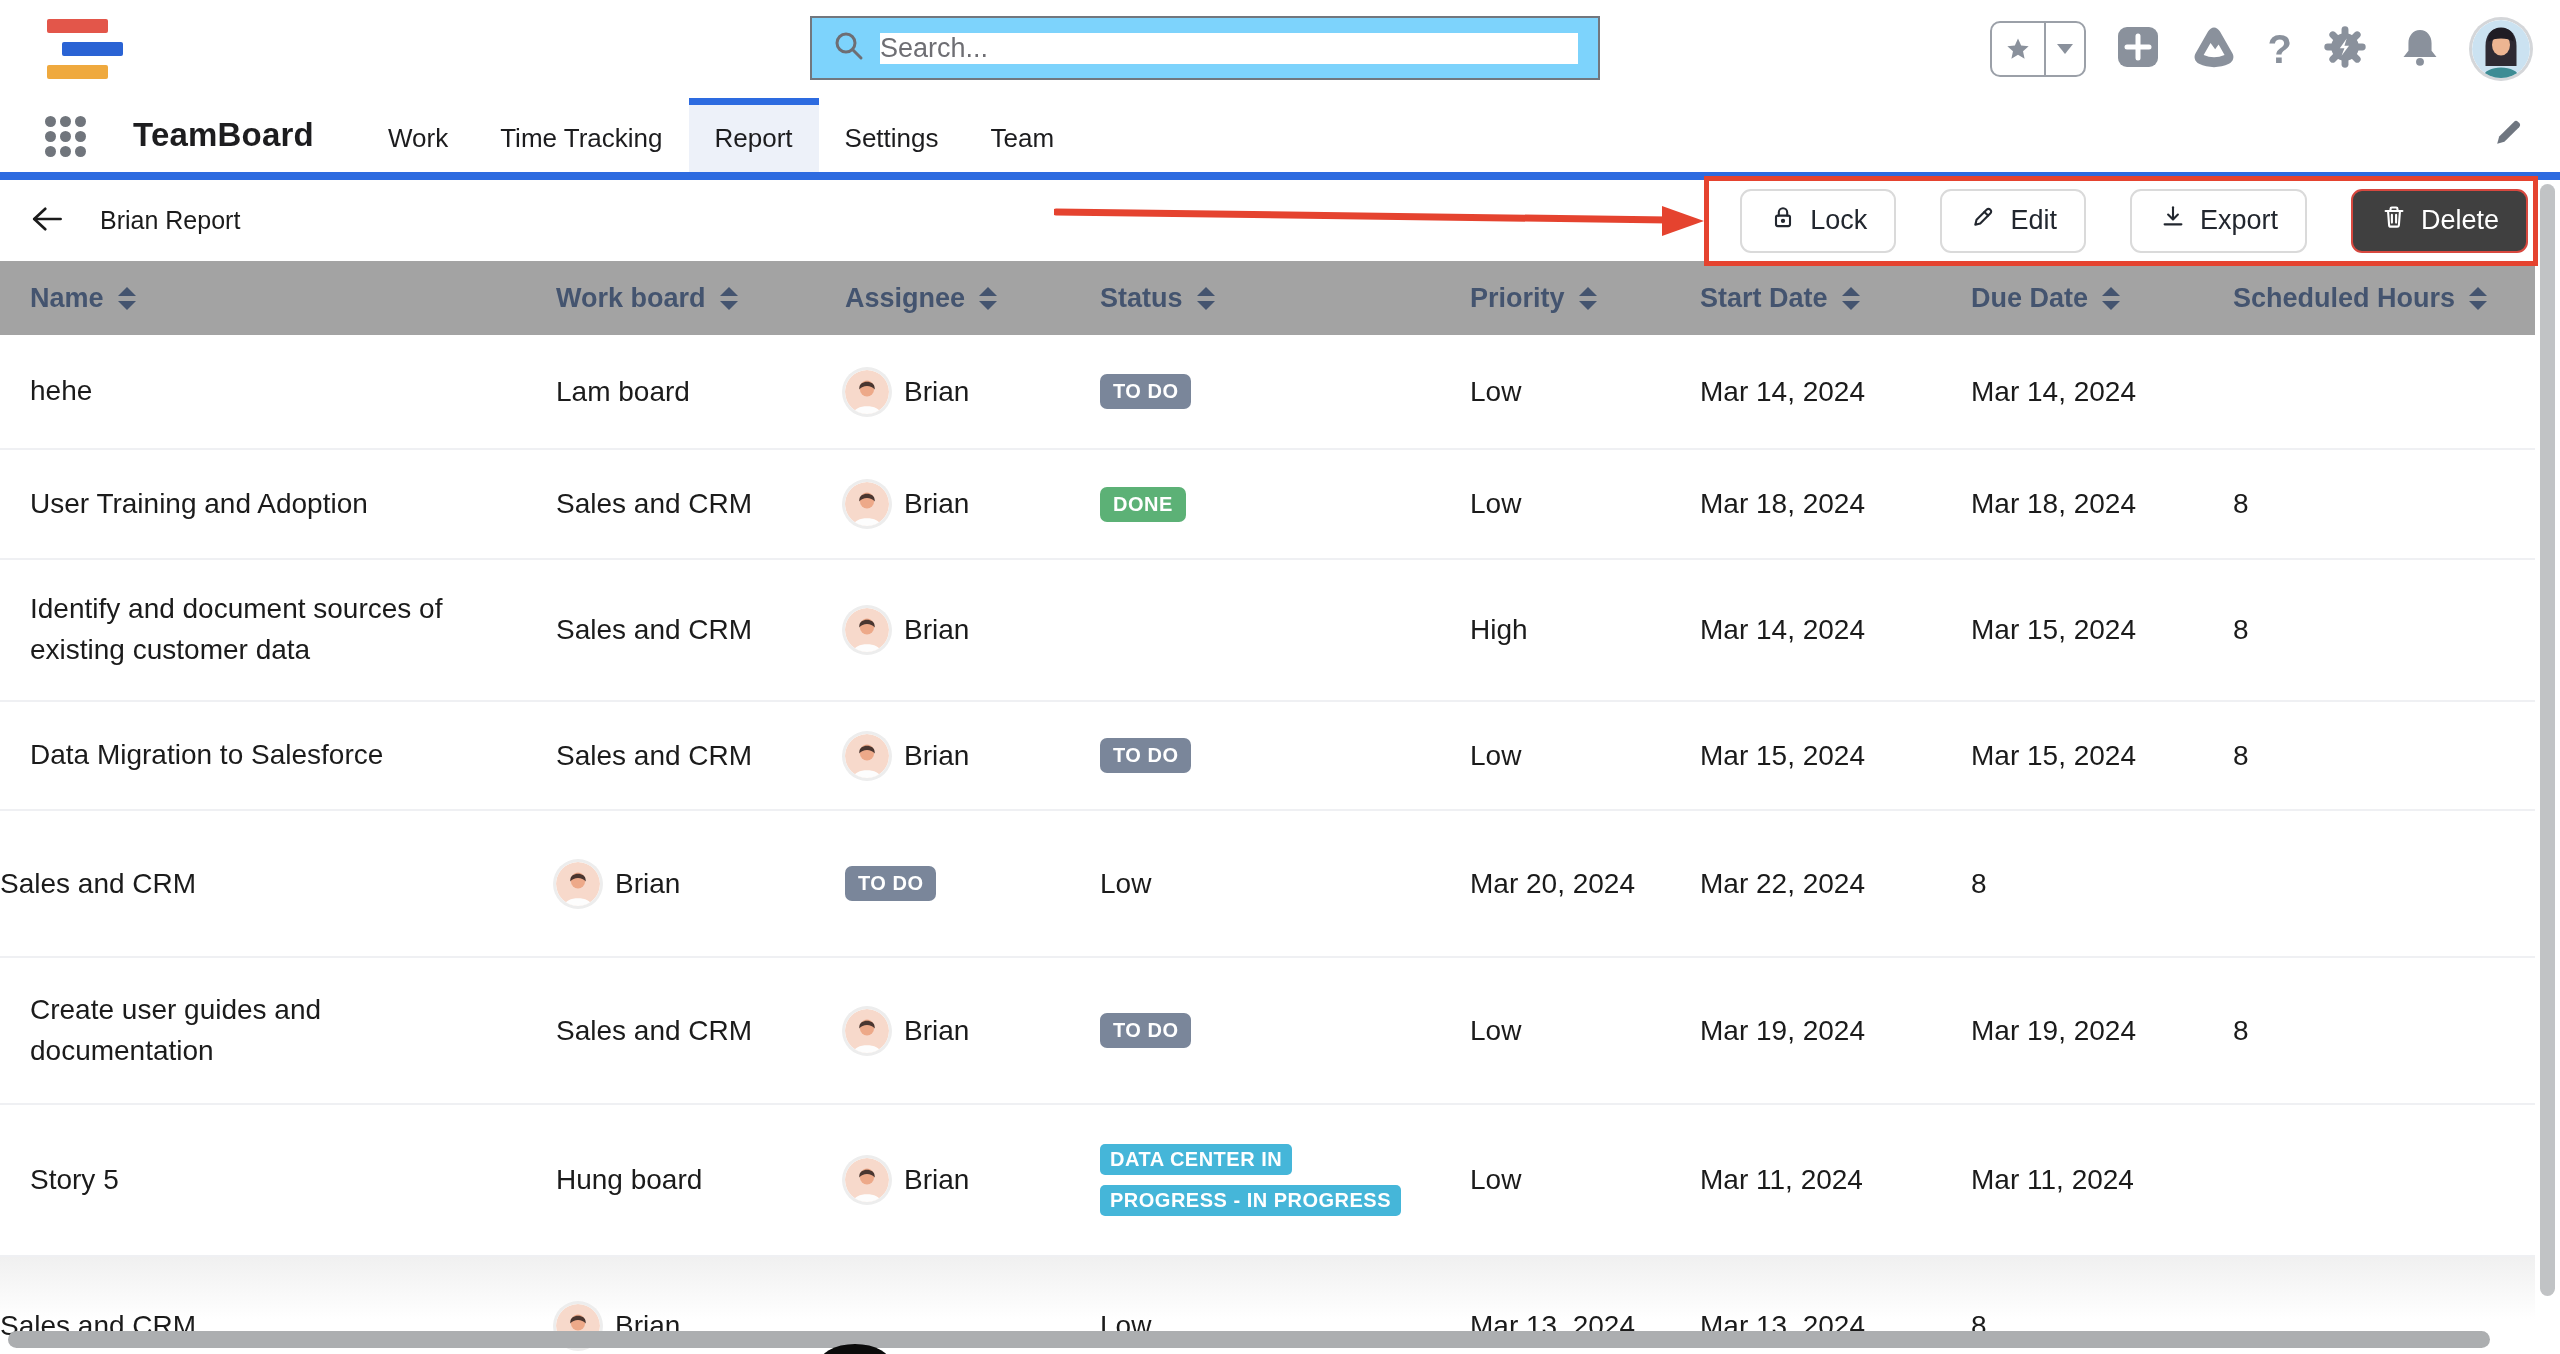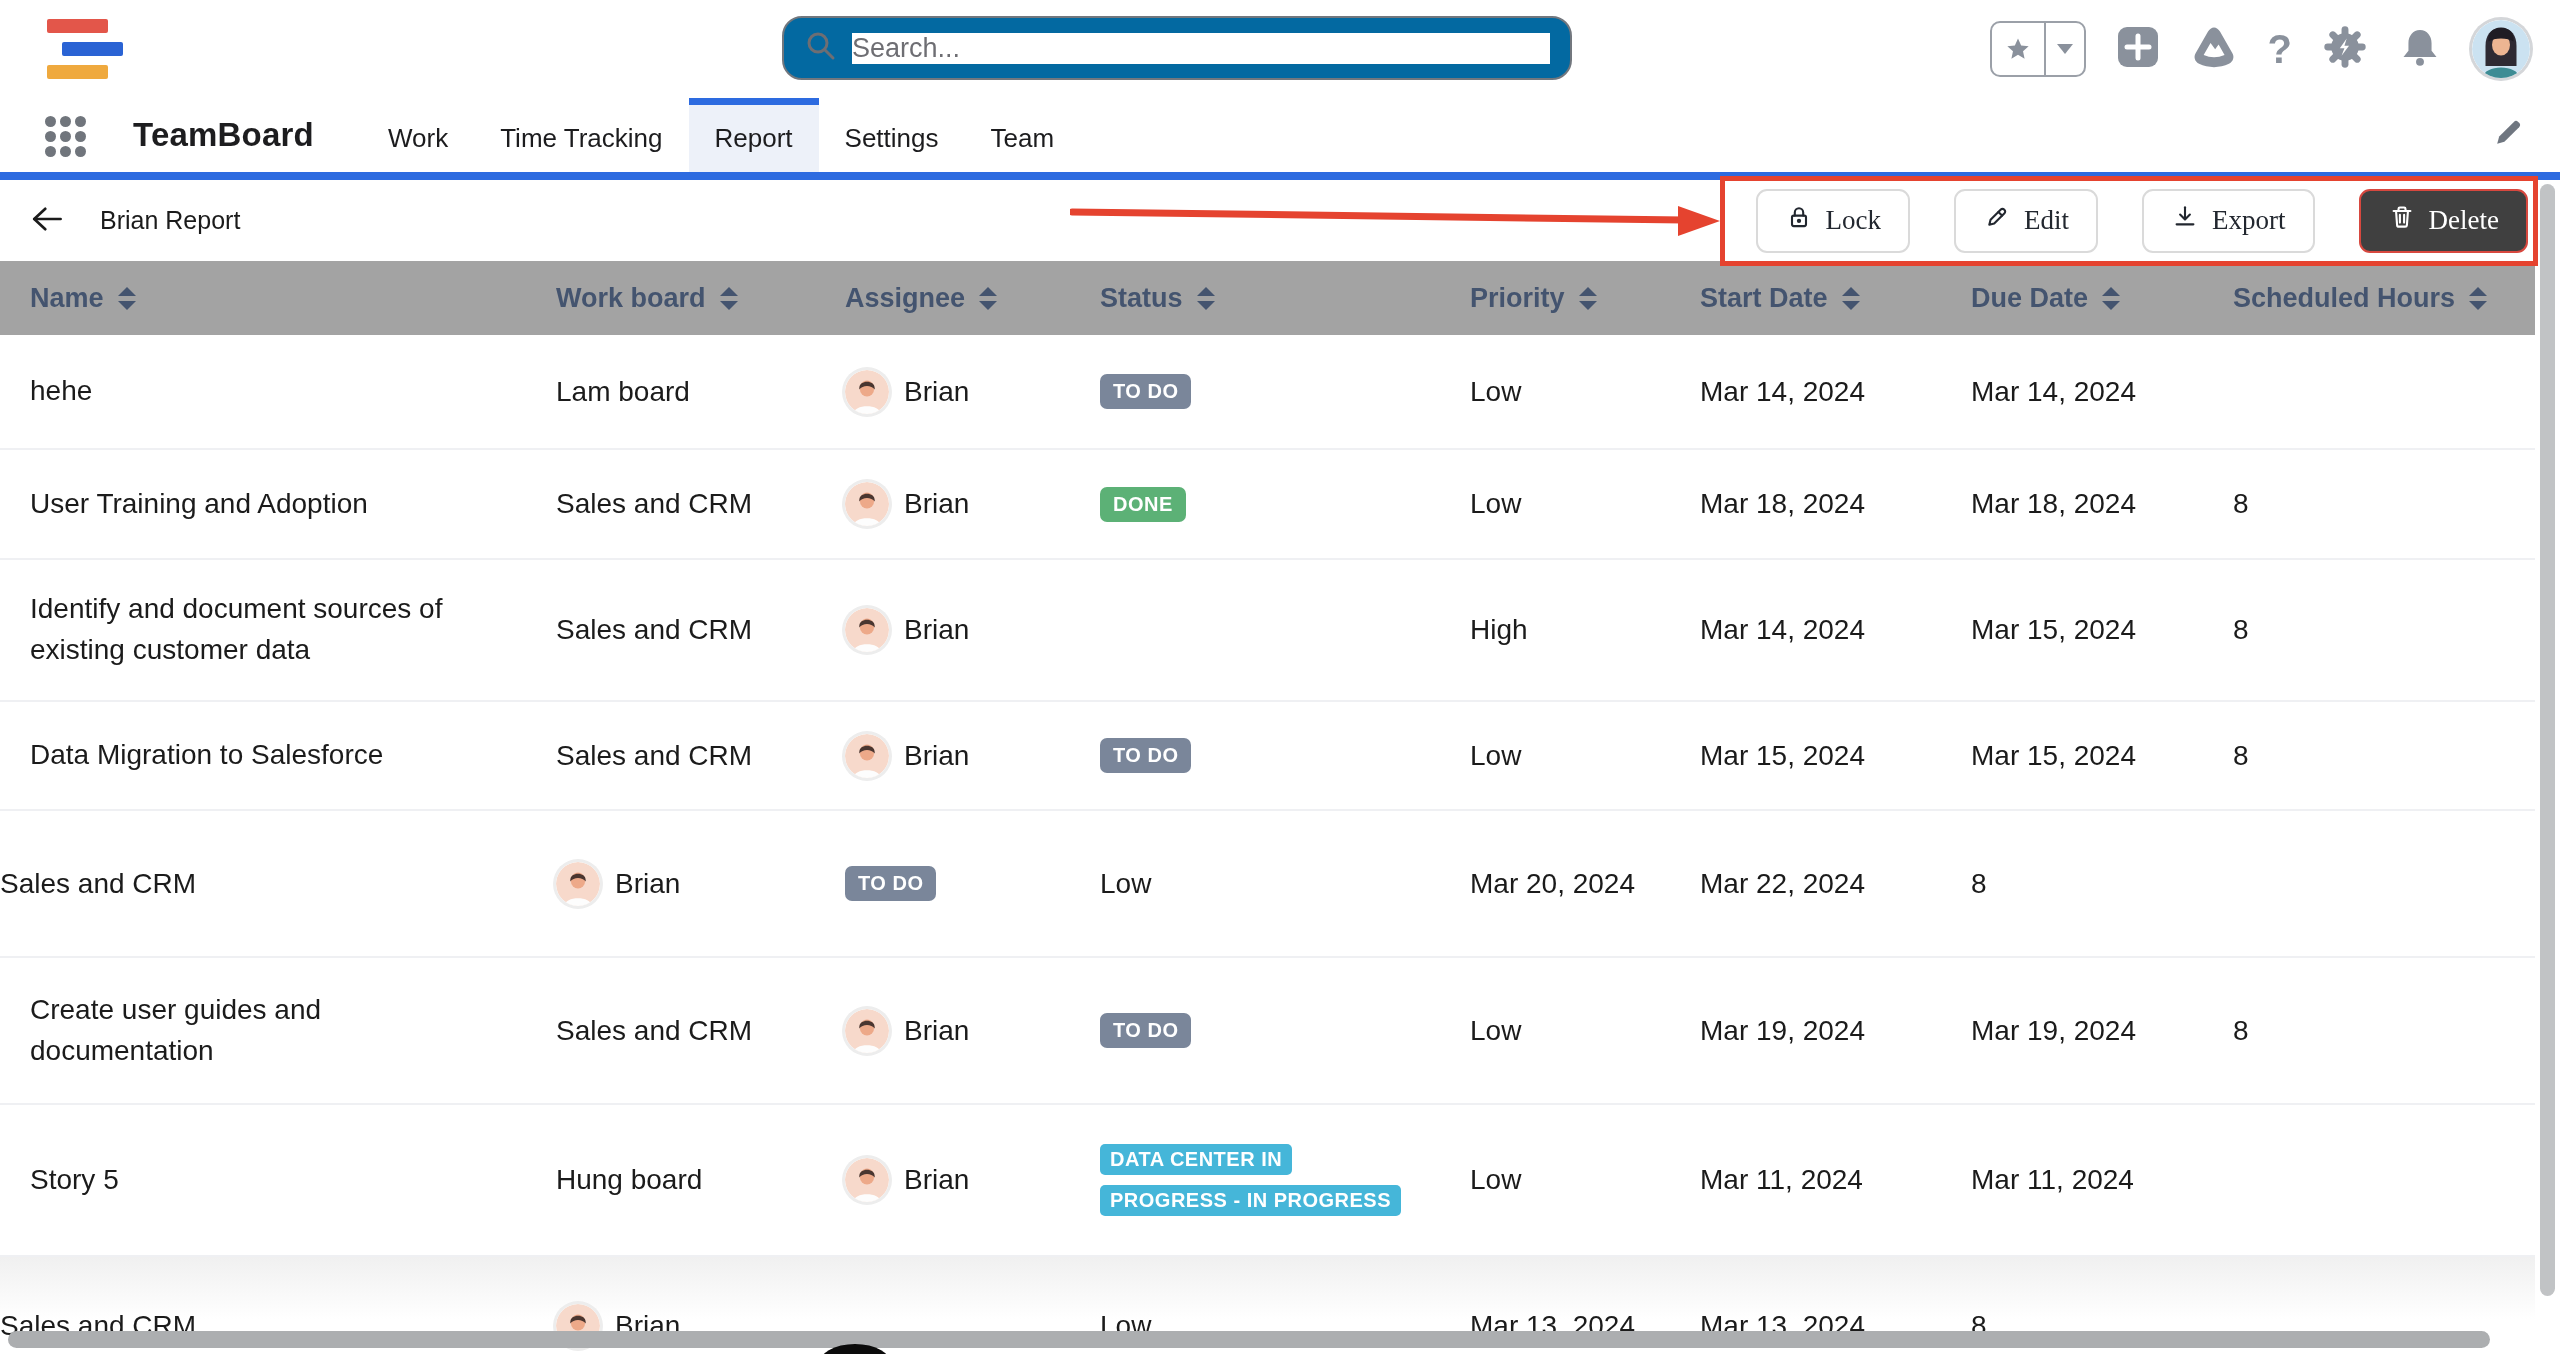--- a/index.html
+++ b/index.html
@@ -7,23 +7,23 @@
     font-family:"Liberation Sans", sans-serif; color:#1b1b1b; }
 
   
   .topbar { position:relative; height:98px; background:#fff; }
   .logo { position:absolute; left:47px; top:19px; width:80px; height:62px; }
   .logo .bar { position:absolute; height:14px; width:61px; border-radius:2px; }
   .logo .bar.r { left:0;  top:0;    background:#E3564A; }
   .logo .bar.b { left:15px; top:23px; background:#2A63D4; }
   .logo .bar.y { left:0;  top:46px; background:#EFA93E; }
 
-  .searchbox { position:absolute; left:782px; top:16px; width:790px; height:64px;
-    border:2.5px solid #72777E; border-radius:20px; display:flex; align-items:center;
-    padding:0 20px; gap:14px; background:#0369a1; }
+  .searchbox { position:absolute; left:810px; top:16px; width:790px; height:64px;
+    border:2.5px solid #72777E; border-radius:0; display:flex; align-items:center;
+    padding:0 20px; gap:14px; background:#7dd3fc; }
   .searchbox input { border:none; outline:none; font-size:27px; color:#333; flex:1;
     font-family:"Liberation Sans", sans-serif; }
   .searchbox input::placeholder { color:#6E6E73; }
 
   .top-icons { position:absolute; right:30px; top:0; height:98px; display:flex;
     align-items:center; gap:30px; }
   .split-btn { display:flex; align-items:center; border:2.5px solid #9BA0A8;
     border-radius:10px; height:56px; overflow:hidden; }
   .split-btn .seg { display:flex; align-items:center; justify-content:center; height:100%; }
   .split-btn .seg.star { width:52px; }
@@ -49,21 +49,21 @@
 
   
   .toolbar { position:relative; height:81px; display:flex; align-items:center;
     padding:0 30px; background:#fff; }
   .tb-left { display:flex; align-items:center; gap:36px; }
   .report-title { font-size:25px; color:#1b1b1b; }
   .btn-group { margin-left:auto; display:flex; gap:44px; align-items:center;
     position:relative; margin-right:2px; }
   .btn { display:flex; align-items:center; gap:13px; height:64px; padding:0 27px;
     background:#fff; border:2px solid #DADADA; border-radius:11px; font-size:27px;
-    color:#22272F; font-family:Liberation Serif, serif; cursor:pointer; }
+    color:#22272F; font-family:Liberation Sans, sans-serif; cursor:pointer; }
   .btn svg { stroke:#22272F; }
   .btn.danger { background:#404040; border-color:#D7483F; color:#fff; }
   .btn.danger svg { stroke:#fff; }
   .annotation-box { position:absolute; left:-36px; right:-10px; top:-13px; bottom:-13px;
     border:5px solid #E5432F; pointer-events:none; }
   .annotation-arrow { position:absolute; left:-686px; top:16px; pointer-events:none; }
 
   
   :root { --cols: 556px 289px 255px 370px 230px 271px 262px 1fr; }
   .table { width:2535px; }

